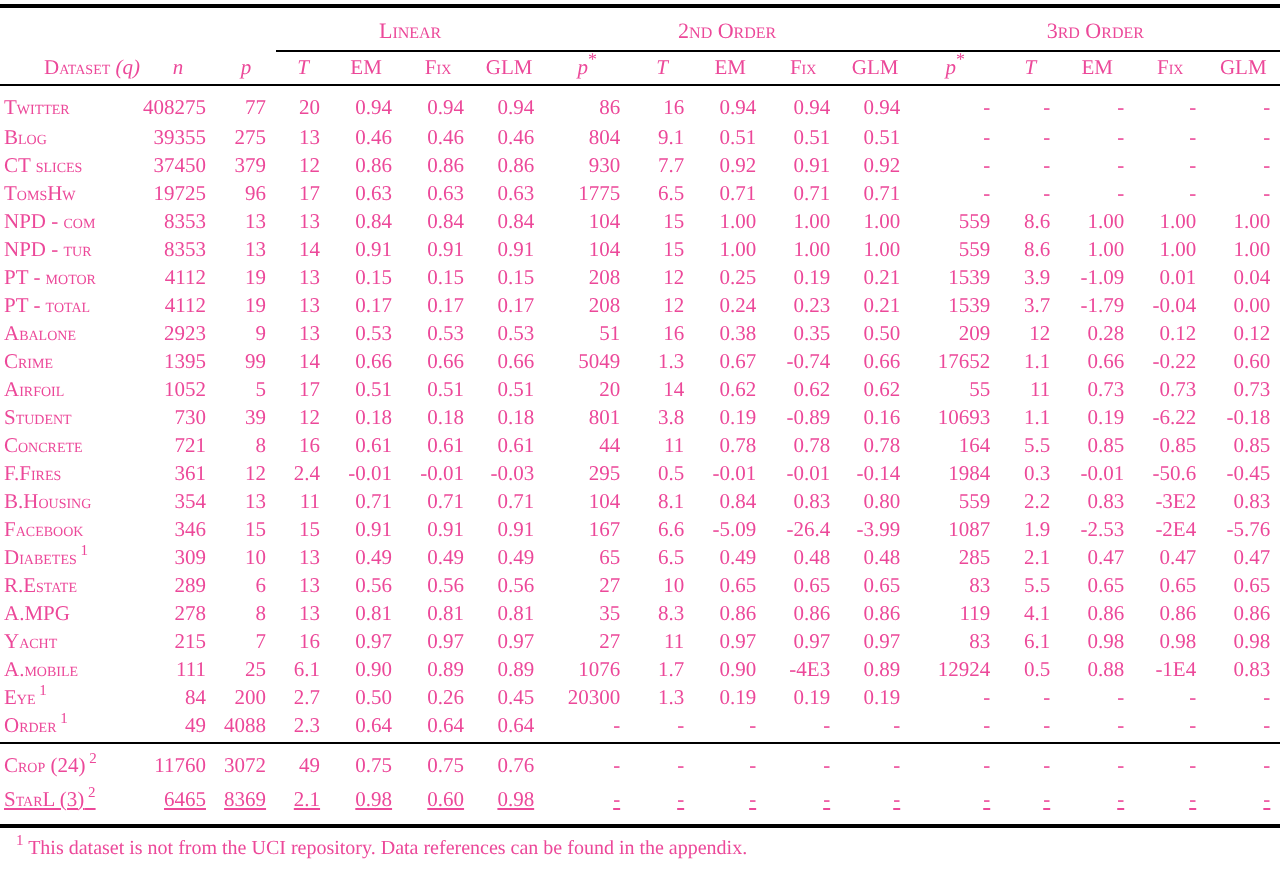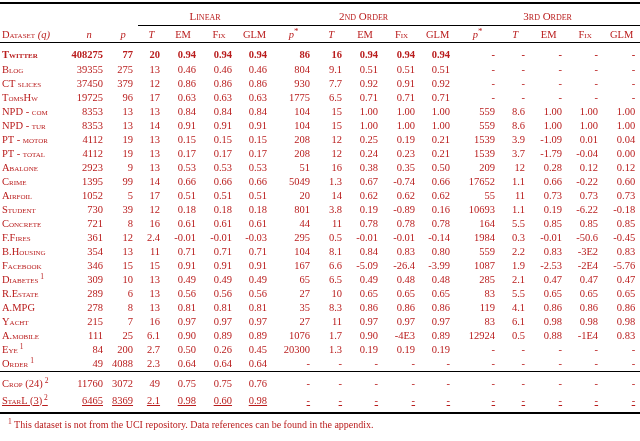--- a/index.html
+++ b/index.html
@@ -1,36 +1,36 @@
 <!DOCTYPE html>
 <html><head>
 <meta charset="utf-8">
 <style>
   html,body{margin:0;padding:0;background:#fff;}
   .page{
     width:640px;height:441px;box-sizing:border-box;background:#fff;
-    font-family:"Liberation Serif","DejaVu Serif",serif;color:#b91c1c;
+    font-family:"Liberation Serif","DejaVu Serif",serif;color:#ec4899;
     padding-top:2px;overflow:hidden;
   }
   table{border-collapse:collapse;table-layout:fixed;width:640px;
         border-top:2.5px solid #000;border-bottom:2.5px solid #000;}
   th,td{font-size:10.5px;font-weight:normal;white-space:nowrap;
         padding:0 5px 0 0;text-align:right;height:14px;line-height:14px;}
   thead th{vertical-align:bottom;}
   .grp-row th{height:19px;font-size:11px;padding-bottom:2px;}
   .grp{border-bottom:1px solid #000;text-align:center;padding:0 0 2px 0;}
   .head-row th{height:16px;text-align:center;border-bottom:1.5px solid #000;padding:0;}
-  .head-row th.left{text-align:left;padding-left:2px;}
+  .head-row th.left{text-align:right;padding-left:2px;}
   .left{text-align:left;padding-left:2px;padding-right:0;}
   .sc{font-variant:small-caps;}
   .math{font-style:italic;font-family:"Liberation Serif",serif;}
   i{font-family:"Liberation Serif",serif;}
   sup{font-size:7.5px;line-height:0;}
   .star{font-size:9px;}
-  #body1 tr:first-child td{padding-top:3px;height:17px;font-weight:bold;}
+  #body1 tr:first-child td{padding-top:3px;height:17px;}
   #body2{border-top:1.5px solid #000;}
   #body2 tr:first-child td{padding-top:3px;height:17px;}
   #body2 tr:last-child td{padding-bottom:3px;height:17px;text-decoration:underline;}
   .footnotes{margin-top:4px;padding-left:8px;font-size:10px;line-height:14px;}
   .footnotes .fn-line{white-space:nowrap;}
 </style>
 </head>
 <body>
 
 <div class="page">

